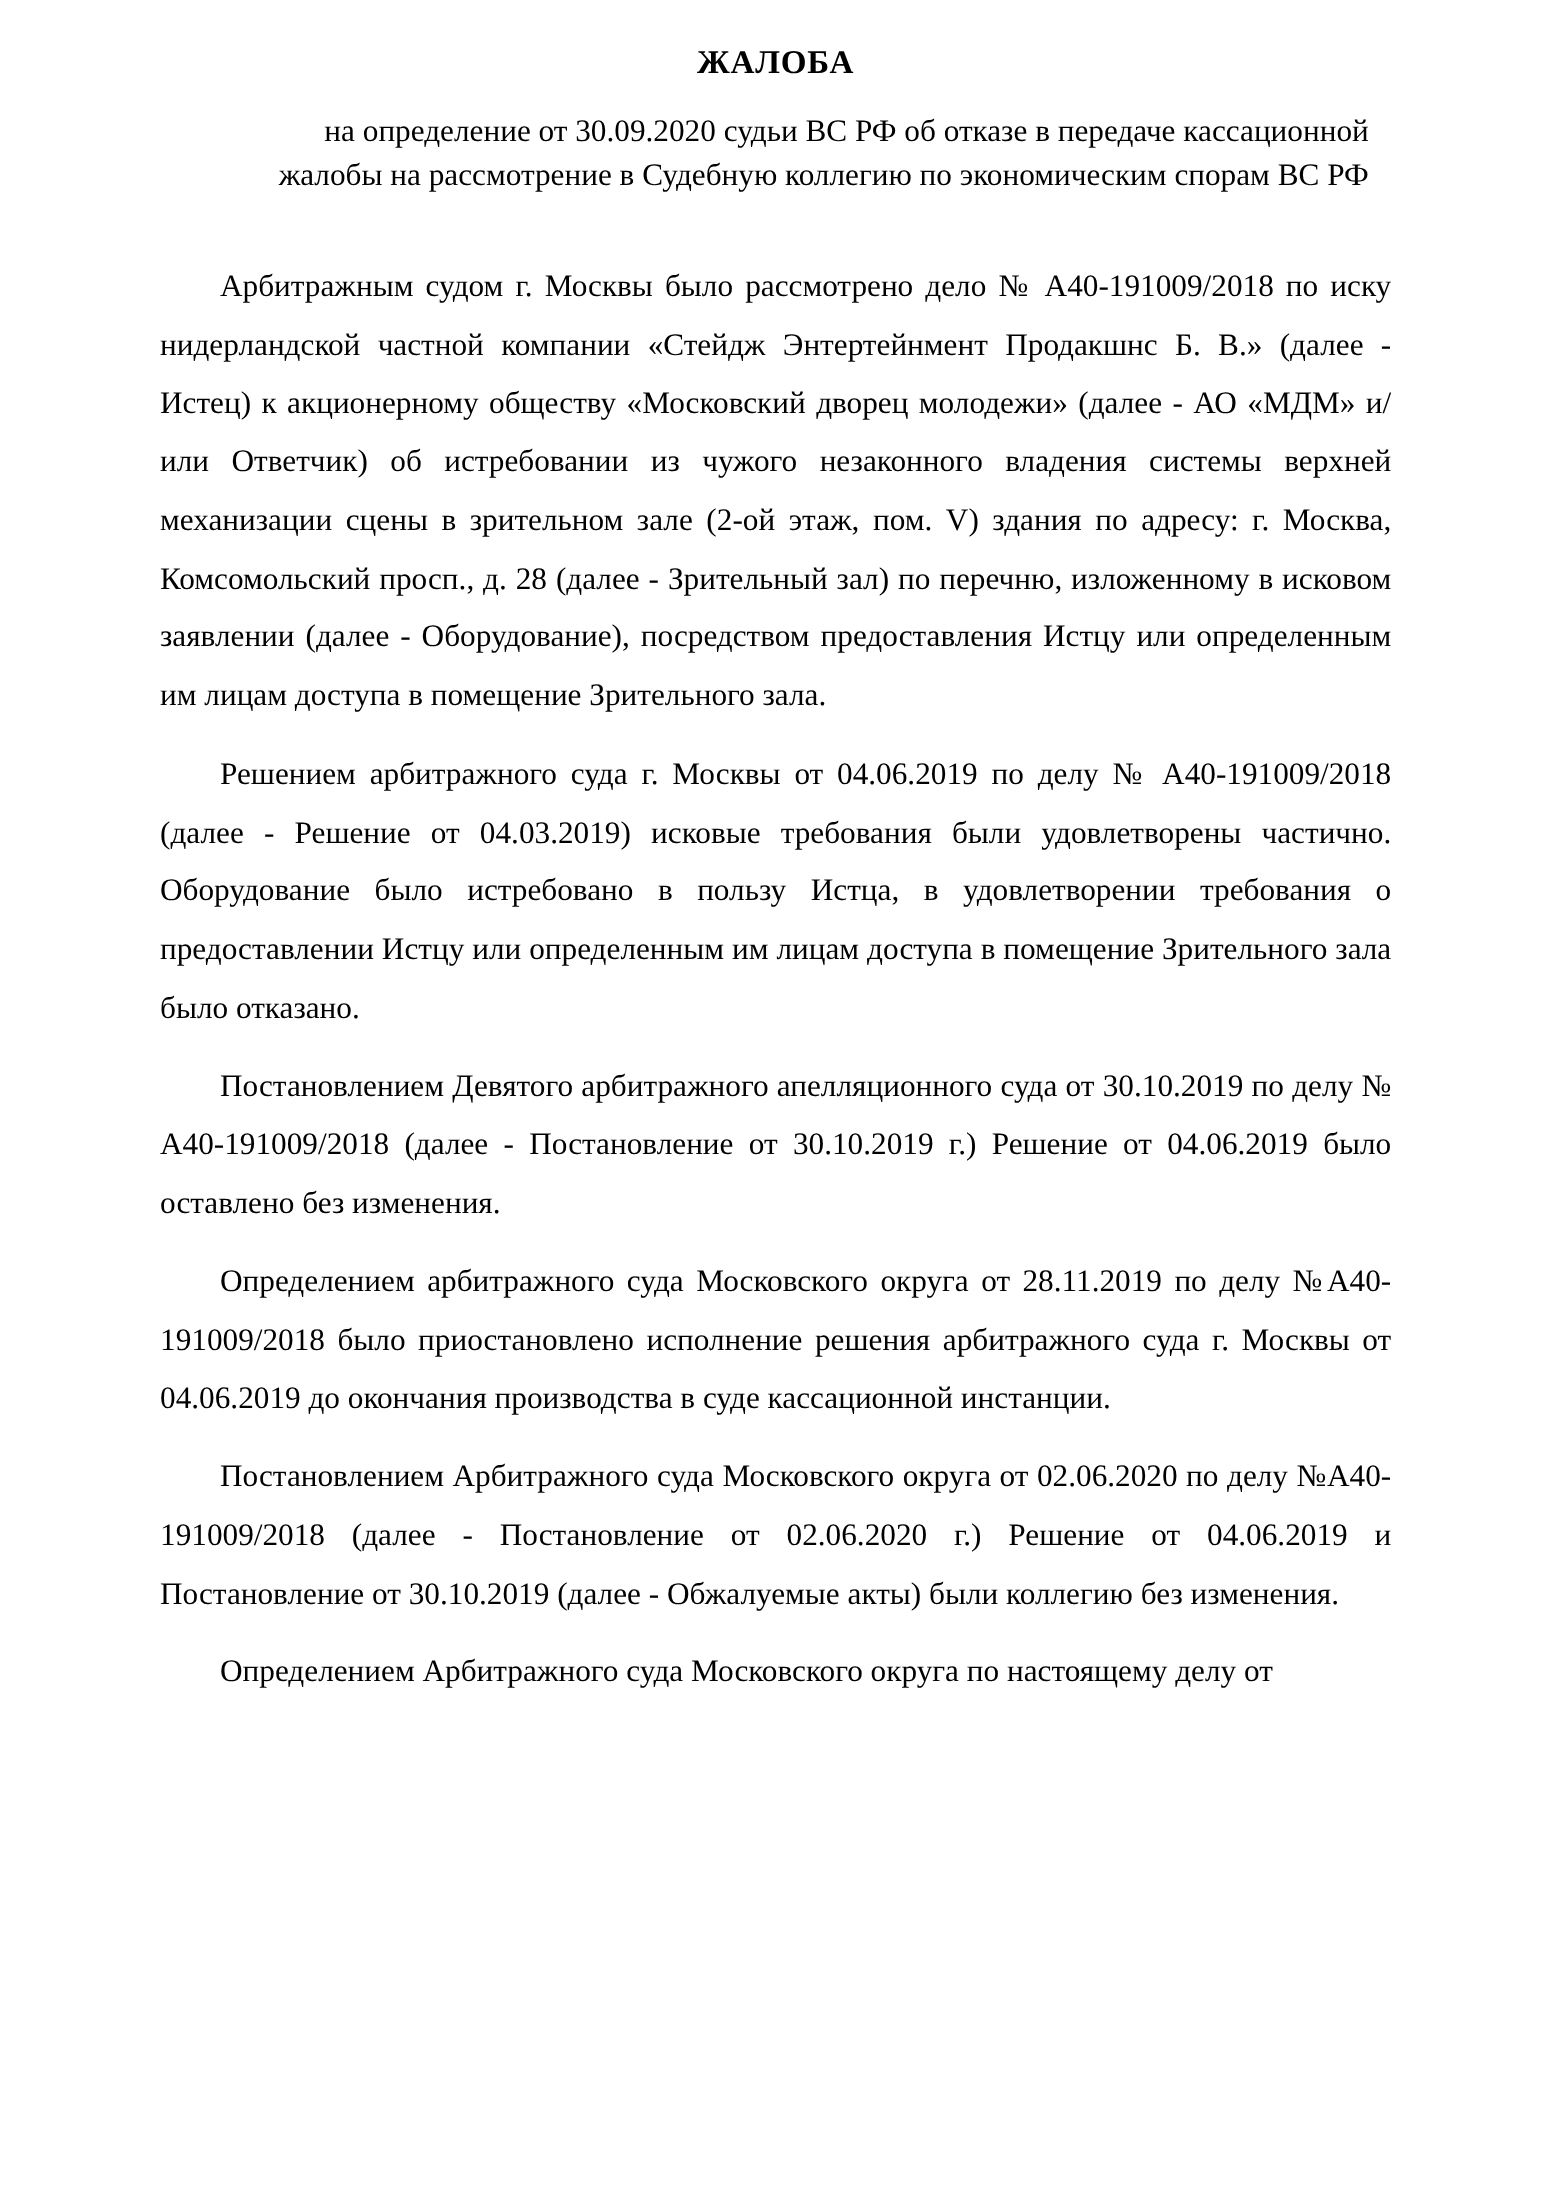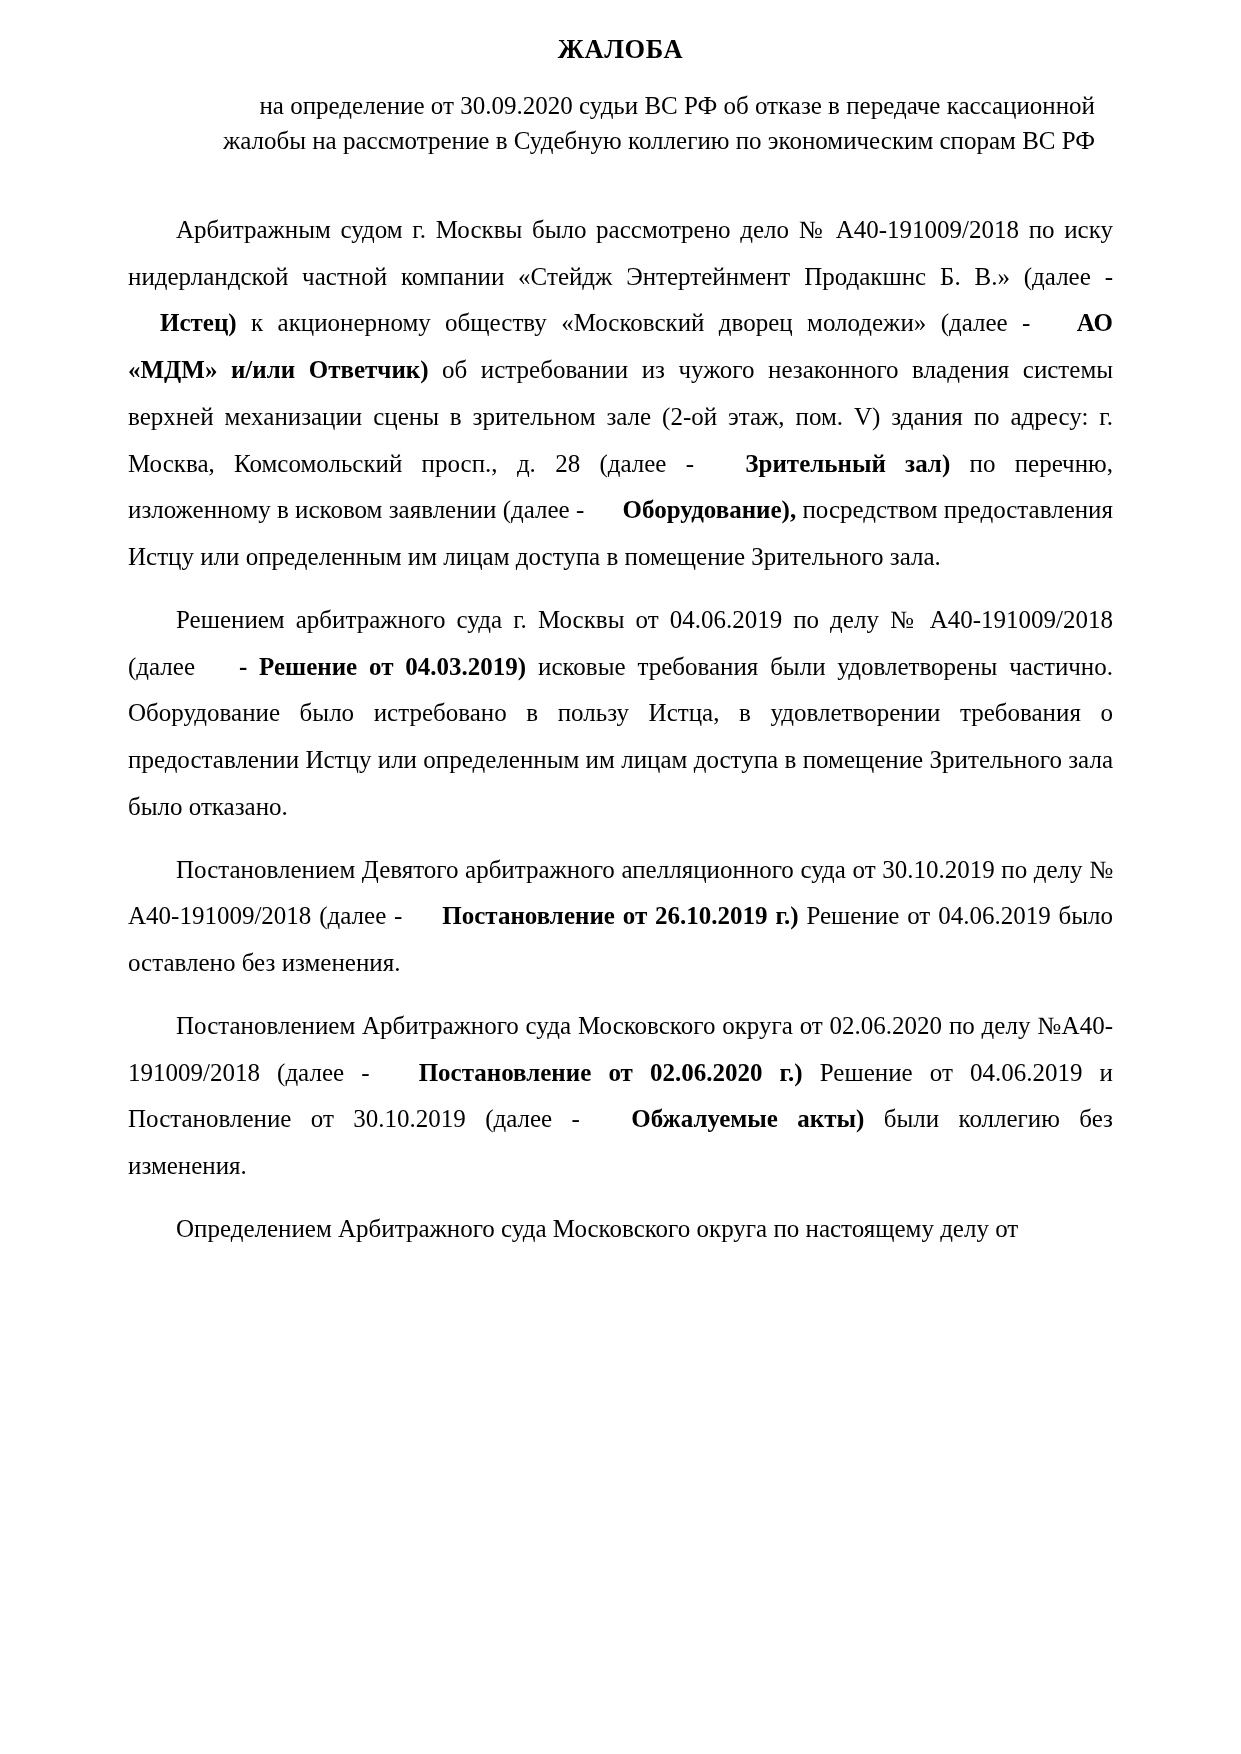--- a/index.html
+++ b/index.html
@@ -44,37 +44,37 @@
     text-align: justify;
     text-justify: inter-word;
     text-indent: 48px;
     margin: 0 0 16px 0;
     hyphens: none;
   }
   p.body-par:last-child {
     margin-bottom: 0;
   }
   b, strong {
-    font-weight: bold;
-    margin-left: 32px;
+    font-weight: normal;
   }
 </style>
 </head>
 <body>
 
 <div class="page">
 
   <h1 class="doc-title">ЖАЛОБА</h1>
 
   <div class="doc-subtitle">
     <span class="sub-line">на определение от 30.09.2020 судьи ВС РФ об отказе в передаче кассационной</span>
     <span class="sub-line">жалобы на рассмотрение в Судебную коллегию по экономическим спорам ВС РФ</span>
   </div>
 
   <div class="doc-body">
       <p class="body-par"><span>Арбитражным судом г. Москвы было рассмотрено дело № А40-191009/2018 по иску нидерландской частной компании «Стейдж Энтертейнмент Продакшнс Б. В.» (далее - </span><b>Истец)</b><span> к акционерному обществу «Московский дворец молодежи» (далее - </span><b>АО «МДМ» и/или Ответчик)</b><span> об истребовании из чужого незаконного владения системы верхней механизации сцены в зрительном зале (2-ой этаж, пом. V) здания по адресу: г. Москва, Комсомольский просп., д. 28 (далее - </span><b>Зрительный зал)</b><span> по перечню, изложенному в исковом заявлении (далее - </span><b>Оборудование),</b><span> посредством предоставления Истцу или определенным им лицам доступа в помещение Зрительного зала.</span></p>
       <p class="body-par"><span>Решением арбитражного суда г. Москвы от 04.06.2019 по делу № А40-191009/2018 (далее</span><b> - Решение от 04.03.2019)</b><span> исковые требования были удовлетворены частично. Оборудование было истребовано в пользу Истца, в удовлетворении требования о предоставлении Истцу или определенным им лицам доступа в помещение Зрительного зала было отказано.</span></p>
-      <p class="body-par"><span>Постановлением Девятого арбитражного апелляционного суда от 30.10.2019 по делу № А40-191009/2018 (далее - </span><b>Постановление от 26.10.2019 г.)</b><span> Решение от 04.06.2019 было оставлено без изменения.</span></p>
+      <p class="body-par"><span>Постановлением Девятого арбитражного апелляционного суда от 30.10.2019 по делу № А40-191009/2018 (далее - </span><b>Постановление от 30.10.2019 г.)</b><span> Решение от 04.06.2019 было оставлено без изменения.</span></p>
+      <p class="body-par"><span>Определением арбитражного суда Московского округа от 28.11.2019 по делу №А40-191009/2018 было приостановлено исполнение решения арбитражного суда г. Москвы от 04.06.2019 до окончания производства в суде кассационной инстанции.</span></p>
       <p class="body-par"><span>Постановлением Арбитражного суда Московского округа от 02.06.2020 по делу №А40-191009/2018 (далее - </span><b>Постановление от 02.06.2020 г.)</b><span> Решение от 04.06.2019 и Постановление от 30.10.2019 (далее - </span><b>Обжалуемые акты)</b><span> были коллегию без изменения.</span></p>
       <p class="body-par"><span>Определением Арбитражного суда Московского округа по настоящему делу от</span></p>
     </div>
 
 </div>
 
 </body></html>

